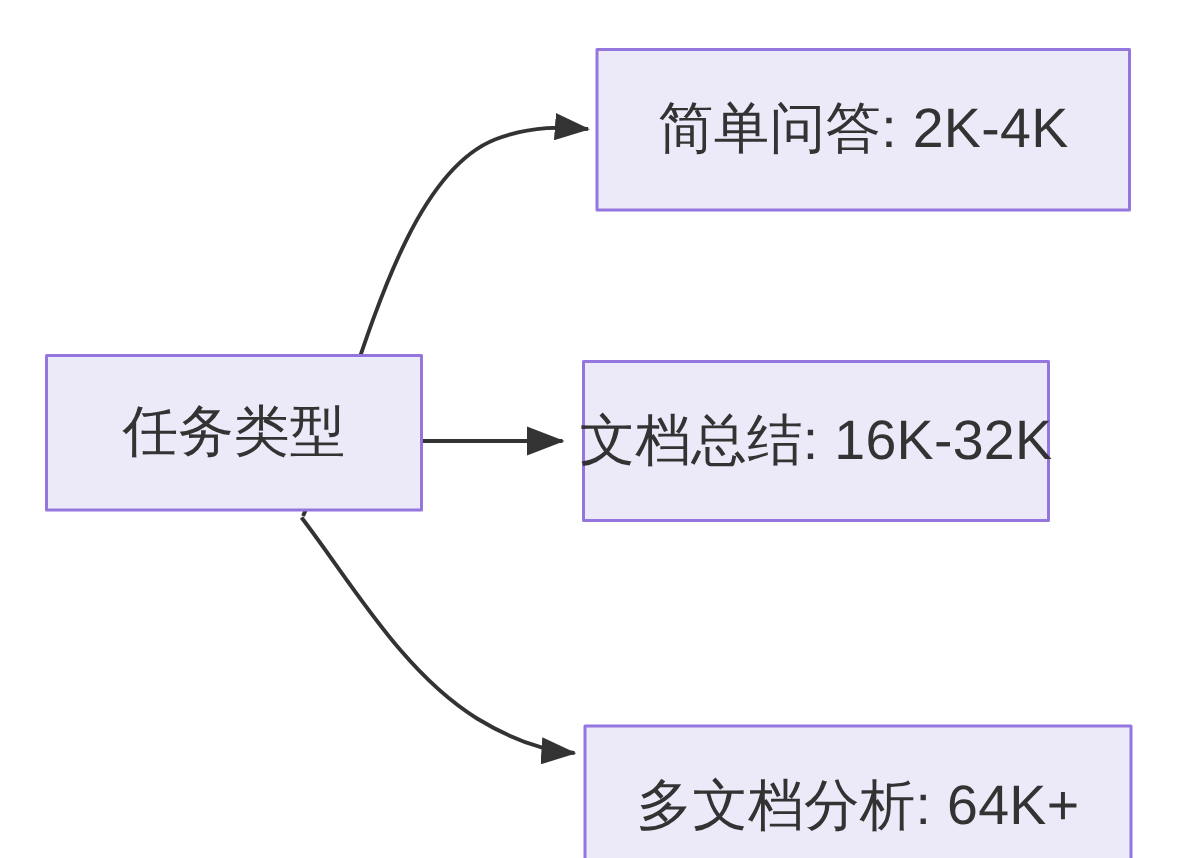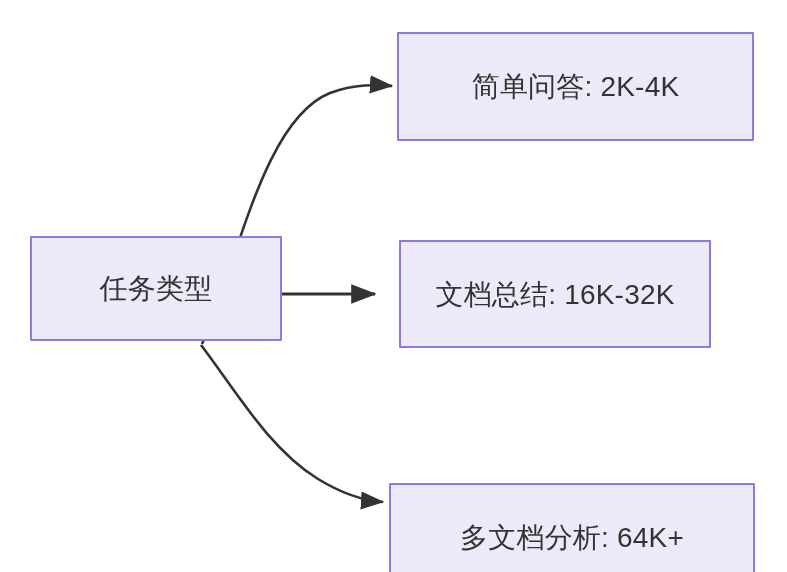--- a/index.html
+++ b/index.html
@@ -31,40 +31,40 @@
     background: #eceaf9;
     border: 2.4px solid #9575de;
     border-radius: 1px;
     display: flex;
     align-items: center;
     justify-content: center;
     z-index: 2;
   }
   .node-label {
     color: #333333;
-    font-size: 28px;
+    font-size: 37px;
     line-height: 1.25;
     letter-spacing: 0.2px;
     white-space: nowrap;
     text-align: center;
   }
   #node-source {
     left: 30px;
     top: 236px;
     width: 252px;
     height: 105px;
   }
   #node-simple-qa {
     left: 397px;
     top: 32px;
     width: 357px;
     height: 109px;
   }
   #node-doc-summary {
-    left: 399px;
+    left: 388px;
     top: 240px;
     width: 312px;
     height: 108px;
   }
   #node-multi-doc {
     left: 389px;
     top: 447px;
     width: 366px;
     height: 109px;
     margin-top: 36px;

